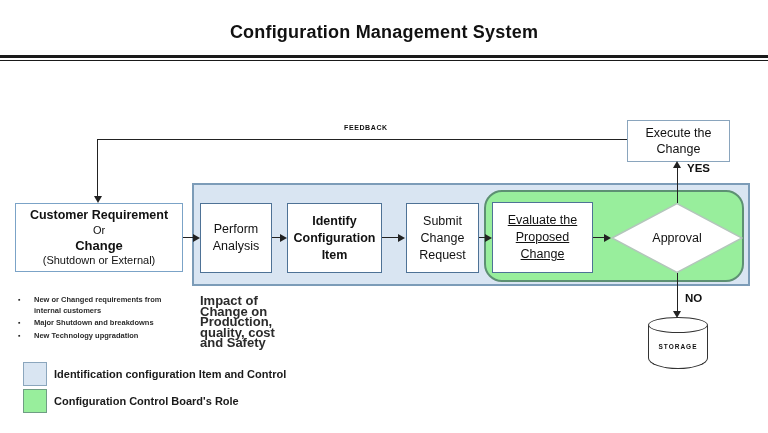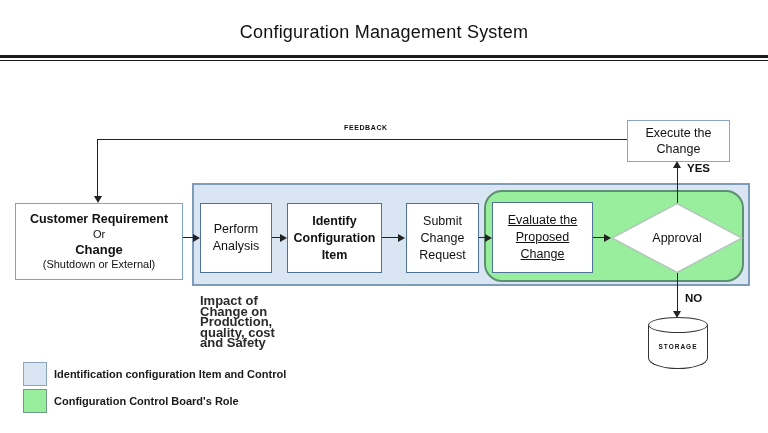--- a/index.html
+++ b/index.html
@@ -1,33 +1,33 @@
 <!DOCTYPE html>
 <html><head>
 <meta charset="utf-8">
 <style>
   * { margin:0; padding:0; box-sizing:border-box; }
   body { background:#fff; font-family:"Liberation Sans", sans-serif; }
   .stage { position:relative; width:768px; height:433px; background:#ffffff; overflow:hidden; }
 
   .title { position:absolute; top:22px; left:0; width:768px; text-align:center;
-           font-size:18px; font-weight:normal; color:#111; letter-spacing:.2px; }
+           font-size:18px; font-weight:bold; color:#111; letter-spacing:.2px; }
   .rule-thick { position:absolute; top:55px; left:0; width:768px; height:3px; background:#1a1a1a; }
   .rule-thin  { position:absolute; top:60px; left:0; width:768px; height:1px; background:#1a1a1a; }
 
   
   .blue-container { position:absolute; left:192px; top:183px; width:558px; height:103px;
                     background:#d9e5f2; border:2px solid #7c9cb8; }
   .green-container { position:absolute; left:484px; top:190px; width:260px; height:92px;
                      background:#98ee9c; border:2px solid #5d9073; border-radius:18px; }
 
   
   .node { position:absolute; background:#fff; display:flex; flex-direction:column;
           align-items:center; justify-content:center; text-align:center; color:#111; }
-  .customer { left:15px; top:203px; width:168px; height:77px; border:1.5px solid #7ba3c7; font-size:11px; line-height:15px; }
+  .customer { left:15px; top:203px; width:168px; height:69px; border:1.5px solid #7ba3c7; font-size:11px; line-height:15px; }
   .customer .b1 { font-size:12.5px; font-weight:bold; }
   .customer .b2 { font-size:13px; font-weight:bold; }
   .perform  { left:200px; top:203px; width:72px;  height:70px; border:1.5px solid #4e7296; font-size:12.5px; line-height:17px; }
   .identify { left:287px; top:203px; width:95px;  height:70px; border:1.5px solid #4e7296; font-size:12.5px; line-height:17px;font-weight:bold; }
   .submit   { left:406px; top:203px; width:73px;  height:70px; border:1.5px solid #4e7296; font-size:12.5px; line-height:17px; }
   .evaluate { left:492px; top:202px; width:101px; height:71px; border:1.5px solid #4e7296; font-size:12.5px; line-height:17px;text-decoration:underline; }
   .execute  { left:627px; top:120px; width:103px; height:42px; border:1.5px solid #8aa5bd; font-size:12.5px; line-height:16px; }
 
   .diamond-wrap { position:absolute; left:611px; top:202px; width:132px; height:72px; }
   .diamond-wrap svg { position:absolute; left:0; top:0; }
@@ -155,20 +155,25 @@
   <div class="arr r" style="left:604px; top:233.5px;"></div>
 
   <div class="vline" style="left:676.5px; top:167px; height:36px;"></div>
   <div class="arr u" style="left:673px; top:161px;"></div>
   <div class="lbl-yes">YES</div>
 
   <div class="vline" style="left:676.5px; top:273px; height:39px;"></div>
   <div class="arr d" style="left:673px; top:311px;"></div>
   <div class="lbl-no">NO</div>
 
+  <ul class="bullets">
+    <li>New or Changed requirements from internal customers</li>
+    <li>Major Shutdown and breakdowns</li>
+    <li>New Technology upgradation</li>
+  </ul>
 
   <div class="impact">
     <span>Impact of Change on</span>
     <span>Production, quality, cost</span>
     <span>and Safety</span>
   </div>
 
   <div class="legend">
     <div class="legend-row">
       <div class="swatch blue"></div>

